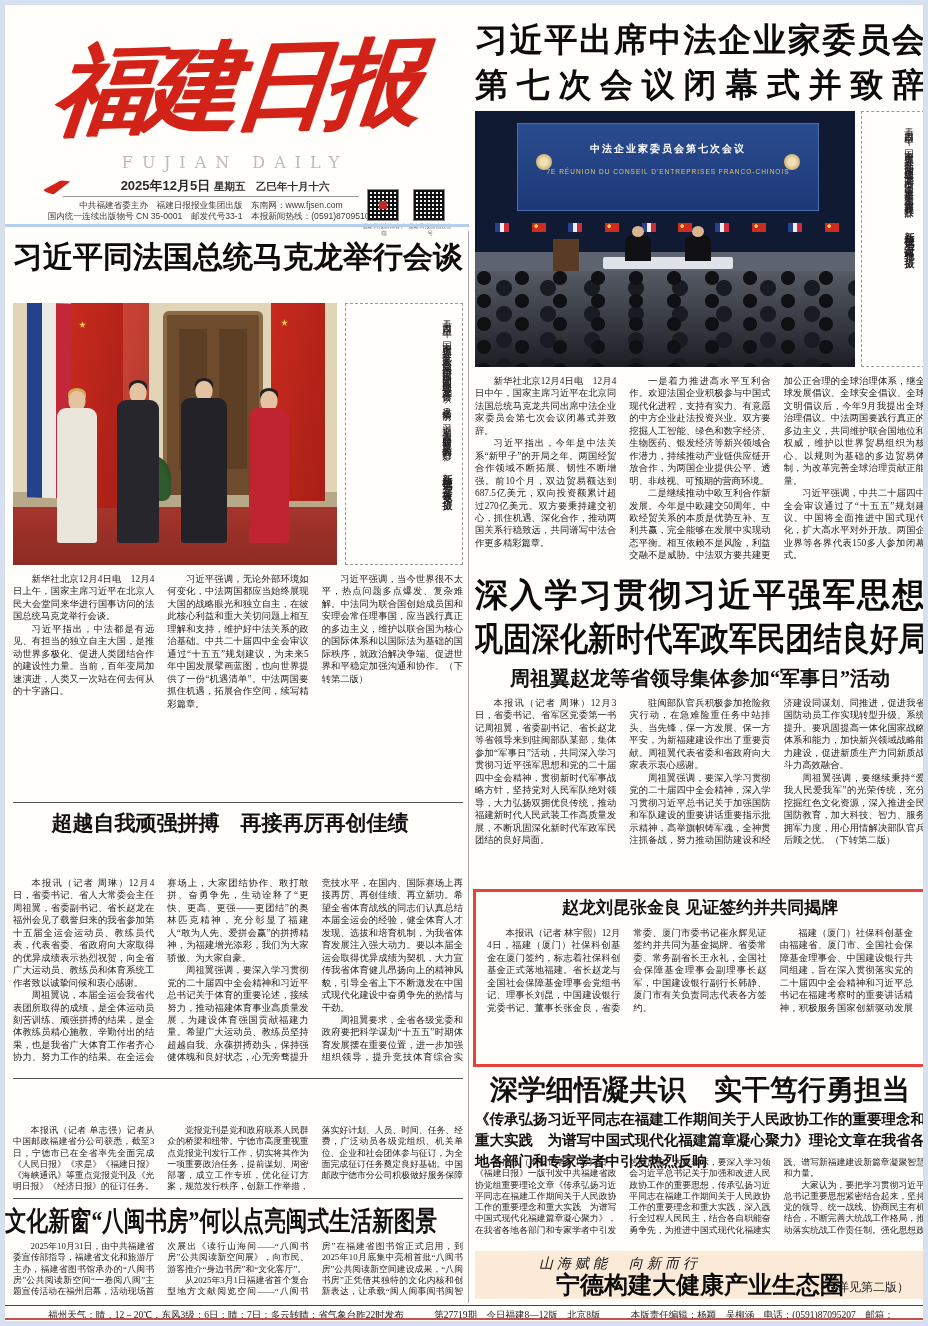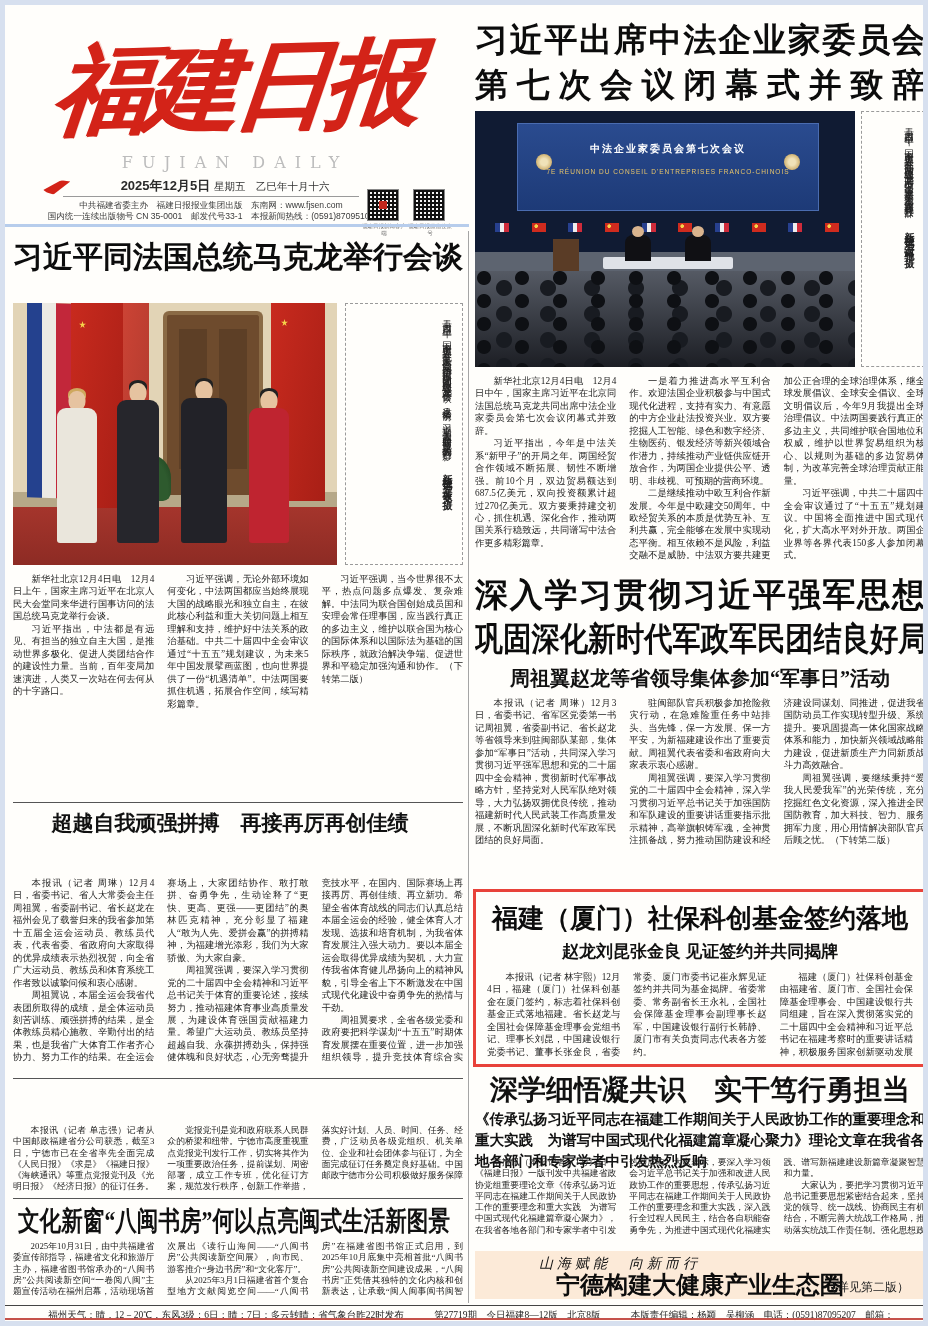--- a/index.html
+++ b/index.html
@@ -19,21 +19,21 @@
     font-size:96px;line-height:150px;color:#d32318;letter-spacing:-6px;
     transform:skewX(-7deg) rotate(-1.5deg);
     text-shadow:1px 1px 0 #d32318,2px 0 0 #d3231833;
     white-space:nowrap;
   }
   .mh-en{left:30px;top:148px;width:400px;text-align:center;
     font-family:"DejaVu Serif",serif;color:#bcbcbc;font-size:16px;letter-spacing:9px;}
   .mh-swoosh{left:38px;top:176px;width:28px;height:13px;background:#d32318;
     clip-path:polygon(0 55%,68% 0,100% 18%,34% 100%,12% 78%);transform:rotate(-8deg);}
   .mh-date{left:60px;top:172px;width:320px;text-align:center;font-size:13px;color:#2a2a2a;font-weight:bold;}
-  .mh-date .small{font-weight:normal;font-size:10.5px;color:#333;}
+  .mh-date .small{font-weight:bold;font-size:10.5px;color:#333;}
   .mh-rule{left:58px;top:191px;width:296px;height:1px;background:#9a9a9a;}
   .mh-org{left:28px;top:195px;width:356px;text-align:center;font-size:8.6px;color:#3a3a3a;line-height:11px;}
   .qr{width:30px;height:30px;border:1px solid #888;
     background:
       repeating-linear-gradient(0deg,#111 0 2px,transparent 2px 4px),
       repeating-linear-gradient(90deg,#111 0 2px,#f5f5f5 2px 4px);}
   .qr .dot{position:absolute;left:11px;top:11px;width:8px;height:8px;background:#c4281c;}
   .qr-cap{position:absolute;top:33px;left:-8px;width:48px;text-align:center;font-size:5.5px;color:#666;}
   .mh-blueline{left:0;top:219px;width:464px;height:3px;background:#b7cdec;}
 
@@ -201,21 +201,21 @@
 
   <div class="abs hrule" style="left:8px;top:1073px;width:450px;"></div>
 
   <div class="abs body3 body3s" style="left:8px;top:1120px;width:450px;height:70px;">
       <p>本报讯（记者 单志强）记者从中国邮政福建省分公司获悉，截至3日，宁德市已在全省率先全面完成《人民日报》《求是》《福建日报》《海峡通讯》等重点党报党刊及《光明日报》《经济日报》的征订任务。</p>
       <p>党报党刊是党和政府联系人民群众的桥梁和纽带。宁德市高度重视重点党报党刊发行工作，切实将其作为一项重要政治任务，提前谋划、周密部署，成立工作专班，优化征订方案，规范发行秩序，创新工作举措，落实好计划、人员、时间、任务、经费，广泛动员各级党组织、机关单位、企业和社会团体参与征订，为全面完成征订任务奠定良好基础。中国邮政宁德市分公司积极做好服务保障工作，为重点党报党刊顺利发行提供有力支撑。</p>
     </div>
 
   <div class="abs hrule" style="left:8px;top:1193px;width:450px;"></div>
 
-  <div class="abs" style="left:13px;top:1198px;width:450px;overflow:hidden;">
+  <div class="abs" style="left:0;top:1198px;width:450px;overflow:hidden;">
     <span class="song fitx" style="font-size:27px;transform:scaleX(0.80);">文化新窗“八闽书房”何以点亮闽式生活新图景</span>
   </div>
   <div class="abs body3 body3s" style="left:8px;top:1236px;width:450px;height:62px;">
       <p>2025年10月31日，由中共福建省委宣传部指导，福建省文化和旅游厅主办，福建省图书馆承办的“八闽书房”公共阅读新空间“一卷阅八闽”主题宣传活动在福州启幕，活动现场首次展出《读行山海间——“八闽书房”公共阅读新空间展》，向市民、游客推介“身边书房”和“文化客厅”。</p>
       <p>从2025年3月1日福建省首个复合型地方文献阅览空间——“八闽书房”在福建省图书馆正式启用，到2025年10月底集中亮相首批“八闽书房”公共阅读新空间建设成果，“八闽书房”正凭借其独特的文化内核和创新表达，让承载“闽人闽事闽书闽智慧”的图书与数字资源，走出库房、融入生活、直达基层，使“读万卷书”的沉静与“行万里路”的鲜活无缝衔接，成为向世界讲述福建故事的鲜活载体。（详见第八版）</p>
     </div>
 
   <div class="abs hei spread" style="left:470px;top:12px;width:450px;font-size:33px;line-height:45px;">习近平出席中法企业家委员会</div>
   <div class="abs hei spread" style="left:470px;top:57px;width:450px;font-size:33px;line-height:45px;">第七次会议闭幕式并致辞</div>
 
@@ -264,21 +264,20 @@
   </div>
   <div class="abs song" style="left:470px;top:660px;width:450px;text-align:center;font-size:20px;">周祖翼赵龙等省领导集体参加“军事日”活动</div>
   <div class="abs body3" style="left:470px;top:692px;width:450px;height:184px;">
       <p>本报讯（记者 周琳）12月3日，省委书记、省军区党委第一书记周祖翼，省委副书记、省长赵龙等省领导来到驻闽部队某部，集体参加“军事日”活动，共同深入学习贯彻习近平强军思想和党的二十届四中全会精神，贯彻新时代军事战略方针，坚持党对人民军队绝对领导，大力弘扬双拥优良传统，推动福建新时代人民武装工作高质量发展，不断巩固深化新时代军政军民团结的良好局面。</p>
       <p>驻闽部队官兵积极参加抢险救灾行动，在急难险重任务中站排头、当先锋，保一方发展、保一方平安，为新福建建设作出了重要贡献。周祖翼代表省委和省政府向大家表示衷心感谢。</p>
       <p>周祖翼强调，要深入学习贯彻党的二十届四中全会精神，深入学习贯彻习近平总书记关于加强国防和军队建设的重要讲话重要指示批示精神，高举旗帜铸军魂，全神贯注抓备战，努力推动国防建设和经济建设同谋划、同推进，促进我省国防动员工作实现转型升级、系统提升。要巩固提高一体化国家战略体系和能力，加快新兴领域战略能力建设，促进新质生产力同新质战斗力高效融合。</p>
       <p>周祖翼强调，要继续秉持“爱我人民爱我军”的光荣传统，充分挖掘红色文化资源，深入推进全民国防教育，加大科技、智力、服务拥军力度，用心用情解决部队官兵后顾之忧。（下转第二版）</p>
     </div>
 
   <div class="abs fundbox" style="left:468px;top:884px;width:454px;height:178px;">
-    <div class="hei" style="margin:9px 12px 0;text-align:center;font-size:26px;">福建（厦门）社保科创基金签约落地</div>
     <div class="song" style="margin:4px 12px 0;text-align:center;font-size:17px;">赵龙刘昆张金良 见证签约并共同揭牌</div>
     <div class="body3" style="margin:8px 11px 0;height:88px;">
         <p>本报讯（记者 林宇熙）12月4日，福建（厦门）社保科创基金在厦门签约，标志着社保科创基金正式落地福建。省长赵龙与全国社会保障基金理事会党组书记、理事长刘昆，中国建设银行党委书记、董事长张金良，省委常委、厦门市委书记崔永辉见证签约并共同为基金揭牌。省委常委、常务副省长王永礼，全国社会保障基金理事会副理事长赵军，中国建设银行副行长韩静、厦门市有关负责同志代表各方签约。</p>
         <p>福建（厦门）社保科创基金由福建省、厦门市、全国社会保障基金理事会、中国建设银行共同组建，旨在深入贯彻落实党的二十届四中全会精神和习近平总书记在福建考察时的重要讲话精神，积极服务国家创新驱动发展战略，进一步壮大耐心资本，推动科技创新和产业创新深度融合。基金首期规模200亿元，按照市场化、法治化、专业化原则，引导撬动社会资本共同赋能科技创新，因地制宜发展新质生产力，加快构建体现福建特色现代化产业体系。</p>
       </div>
   </div>
 
   <div class="abs song" style="left:470px;top:1066px;width:450px;text-align:center;font-size:28px;">深学细悟凝共识　实干笃行勇担当</div>
   <div class="abs song" style="left:470px;top:1104px;width:450px;font-size:14.5px;font-weight:bold;text-align:justify;line-height:1.45;">《传承弘扬习近平同志在福建工作期间关于人民政协工作的重要理念和重大实践　为谱写中国式现代化福建篇章凝心聚力》理论文章在我省各地各部门和专家学者中引发热烈反响</div>
   <div class="abs body3 body3s" style="left:470px;top:1152px;width:450px;height:88px;">

